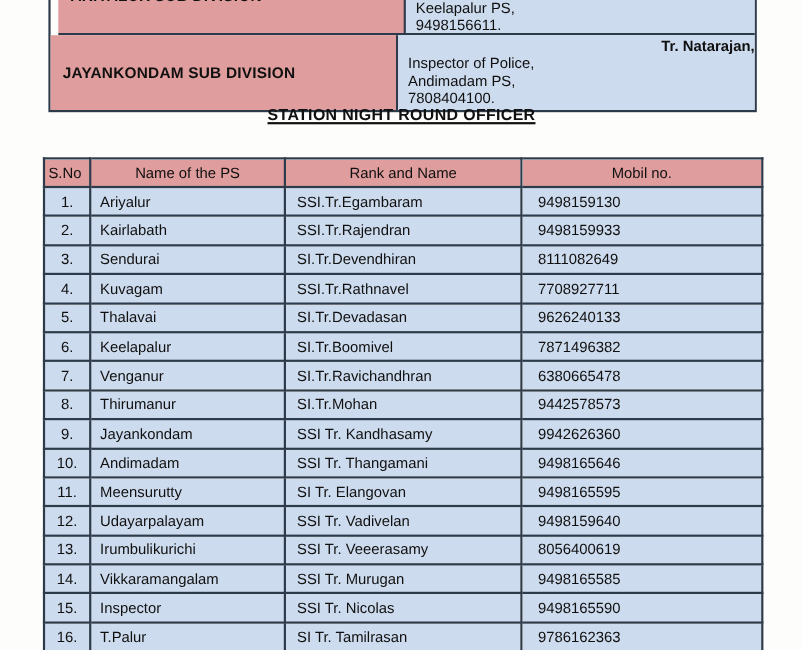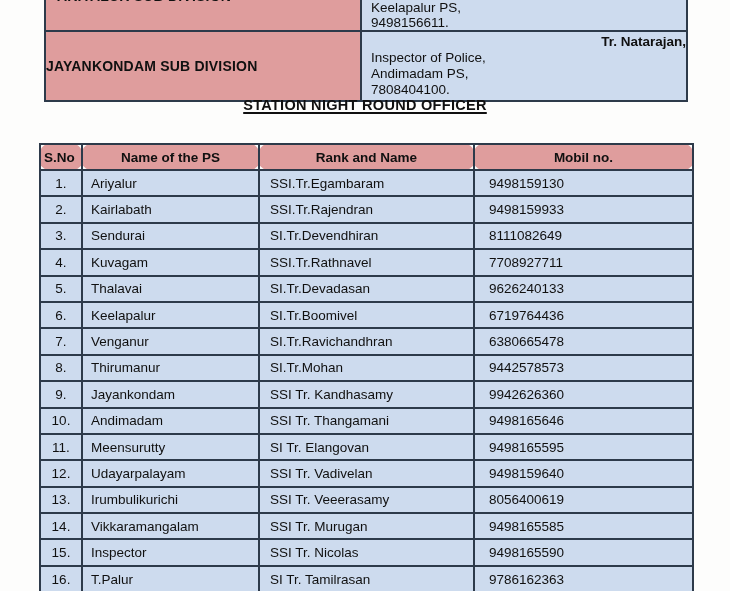--- a/index.html
+++ b/index.html
@@ -18,33 +18,33 @@
     font-family:"Liberation Sans","DejaVu Sans",sans-serif;
   }
 
   
   .top-table{
     position:absolute;left:44px;top:-2px;width:644px;
     border:2px solid var(--border);
     box-sizing:border-box;
   }
   .tt-row{display:grid;grid-template-columns:316px 1fr;}
-  .tt-row1{height:30px;border-bottom:2px solid var(--border);}
+  .tt-row1{height:30px;border-bottom:2px solid var(--border);margin-left:7px;}
   .tt-row2{height:68px;}
   .tt-cell{box-sizing:border-box;overflow:hidden;position:relative;}
   .tt-cell.left{background:var(--pink);border-right:2px solid var(--border);}
   .tt-cell.right{background:var(--blue);padding:0 0 0 9px;font-size:13.5px;line-height:15px;}
   .tt-row2 .tt-cell.right{padding-top:2px;line-height:16px;}
   .clipped-label{
     position:absolute;left:11px;top:-12px;
     font-weight:bold;font-size:14px;letter-spacing:.2px;white-space:nowrap;
   }
   .div-label{
     display:flex;align-items:center;height:100%;
-    font-weight:bold;font-size:14px;letter-spacing:.2px;
+    padding-left:11px;font-weight:bold;font-size:14px;letter-spacing:.2px;
   }
   .bold-line{font-weight:bold;text-align:right;}
 
   
   .title{
     position:absolute;top:97px;left:0;width:100%;
     text-align:center;font-weight:bold;font-size:14.5px;letter-spacing:.3px;
     text-decoration:underline;
     text-decoration-thickness:2px;
     text-underline-offset:2px;
@@ -58,21 +58,21 @@
     font-size:13.5px;
   }
   .officer-table th,.officer-table td{
     border:2px solid var(--border);
     padding:0;overflow:hidden;white-space:nowrap;
     background:var(--blue);
   }
   .officer-table thead tr{height:26px;}
   .officer-table thead th{
     background:var(--pink);
-    font-weight:bold;text-align:center;font-size:13.5px;border-radius:9px;
+    font-weight:normal;text-align:center;font-size:13.5px;
   }
   .officer-table thead th.sno{text-align:left;padding-left:3px;}
   .officer-table tbody tr{height:26.4px;}
   .officer-table td.sno{text-align:center;}
   .officer-table td.ps{padding-left:8px;}
   .officer-table td.rank{padding-left:10px;}
   .officer-table td.mobile{padding-left:14px;}
 </style>
 </head>
 <body>
@@ -147,21 +147,21 @@
         <tr>
           <td class="sno">5.</td>
           <td class="ps">Thalavai</td>
           <td class="rank">SI.Tr.Devadasan</td>
           <td class="mobile">9626240133</td>
         </tr>
         <tr>
           <td class="sno">6.</td>
           <td class="ps">Keelapalur</td>
           <td class="rank">SI.Tr.Boomivel</td>
-          <td class="mobile">6719764436</td>
+          <td class="mobile">7871496382</td>
         </tr>
         <tr>
           <td class="sno">7.</td>
           <td class="ps">Venganur</td>
           <td class="rank">SI.Tr.Ravichandhran</td>
           <td class="mobile">6380665478</td>
         </tr>
         <tr>
           <td class="sno">8.</td>
           <td class="ps">Thirumanur</td>

